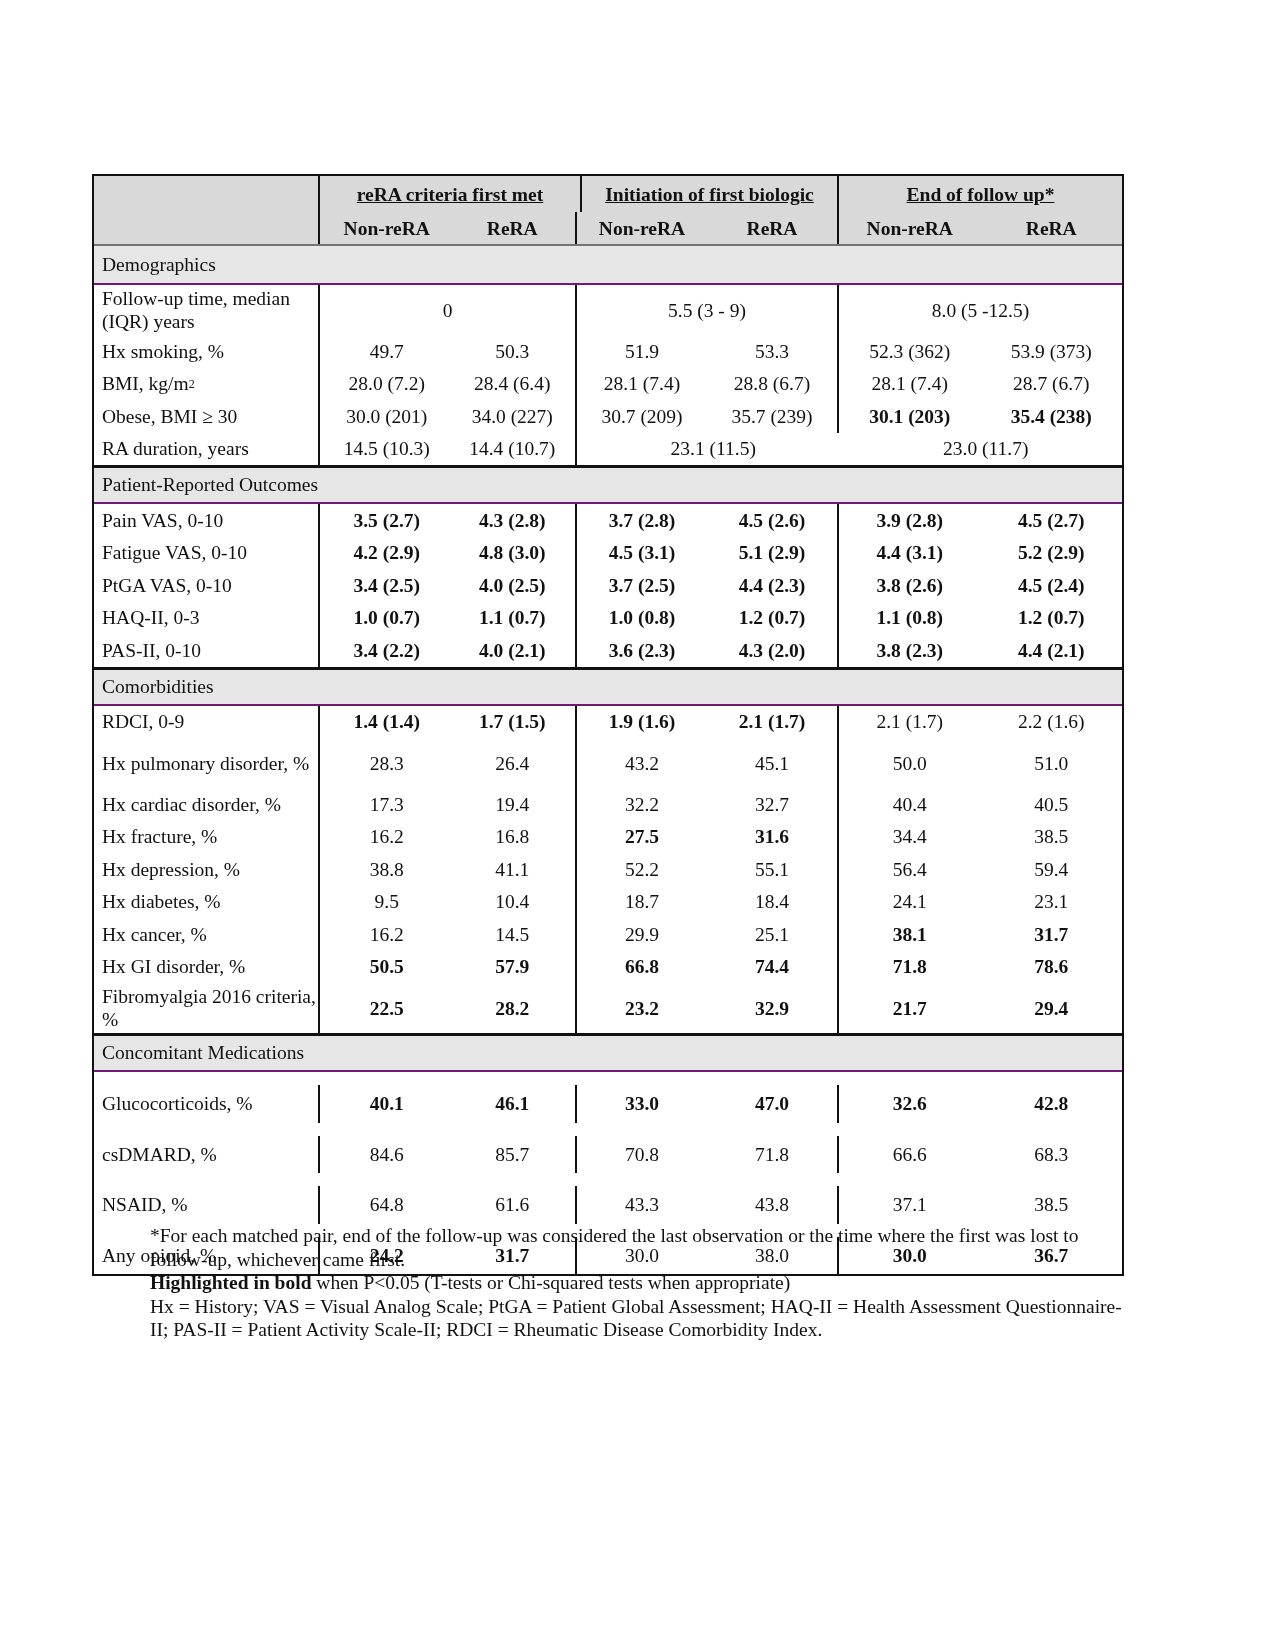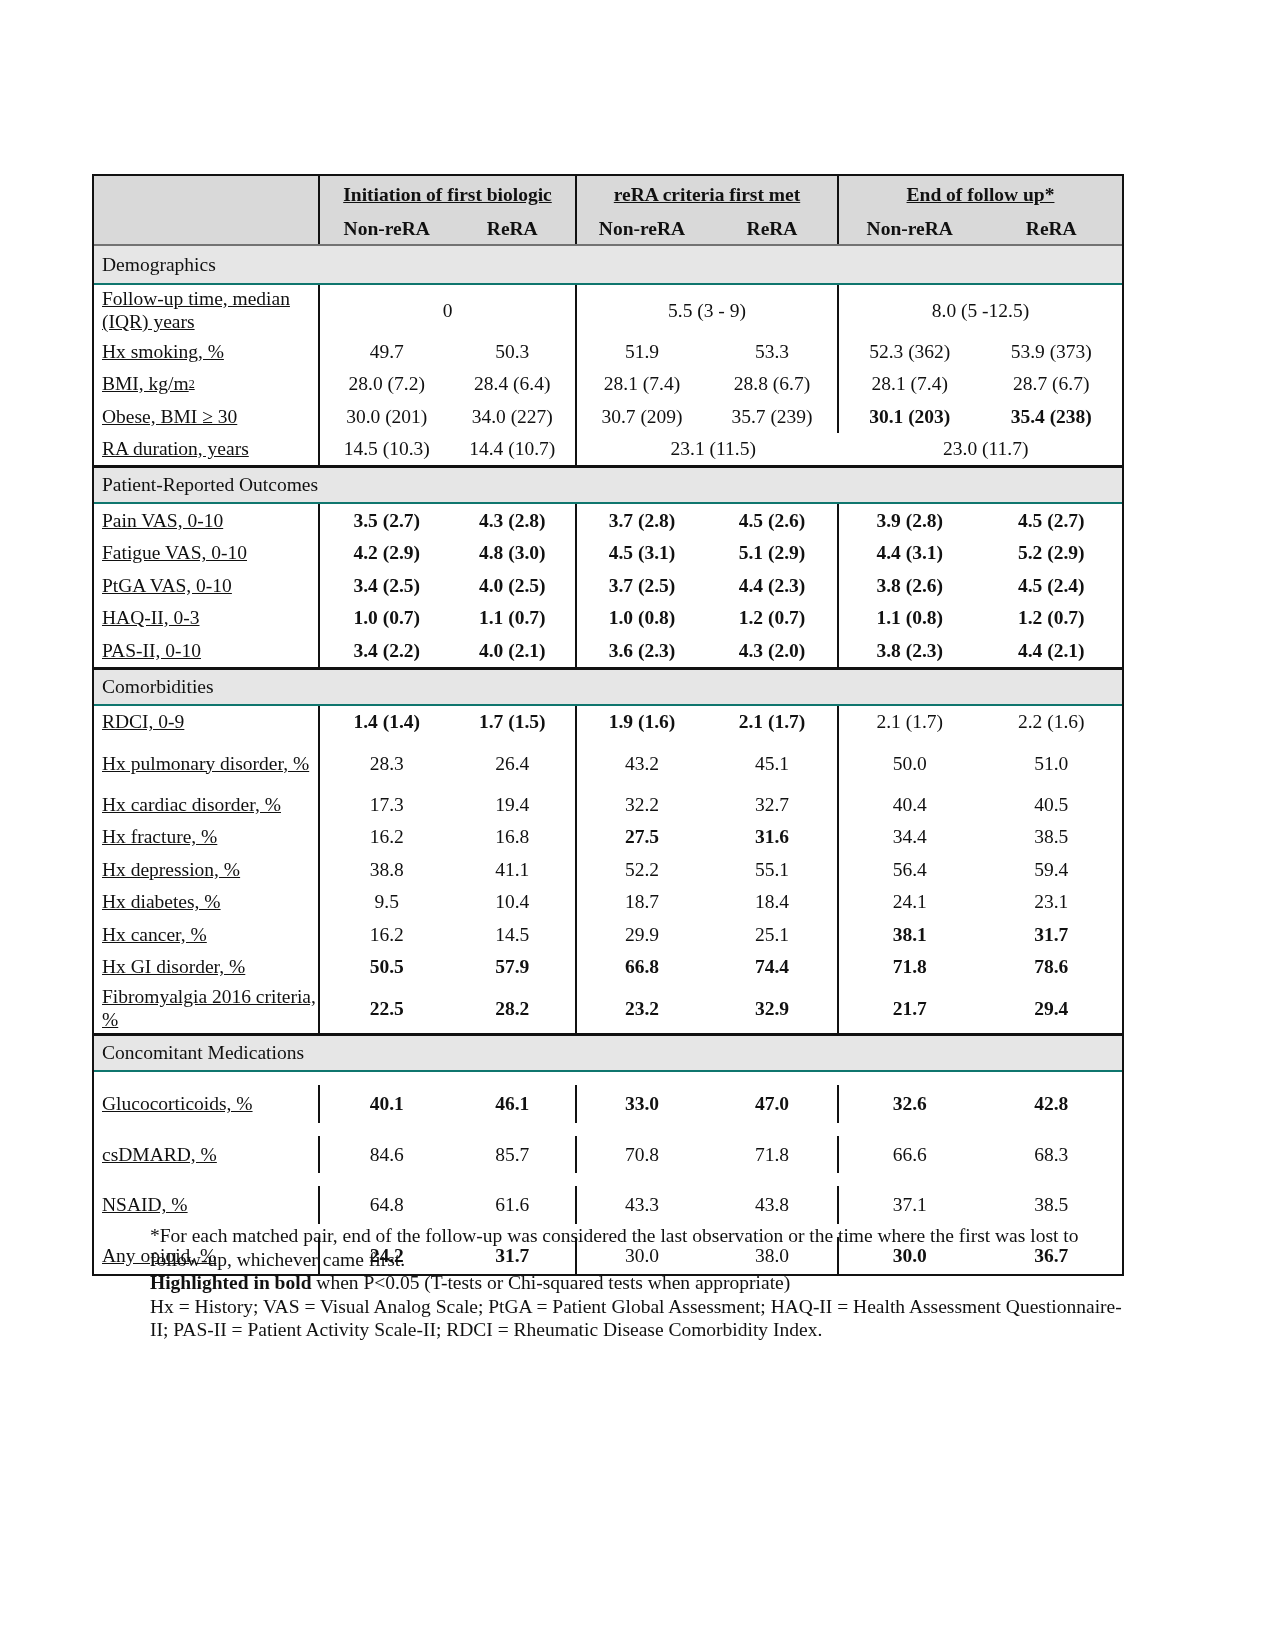--- a/index.html
+++ b/index.html
@@ -1,56 +1,56 @@
 <!DOCTYPE html>
 <html><head>
 <meta charset="utf-8">
 <style>
   html, body { margin: 0; padding: 0; background: #ffffff; }
   body { width: 1275px; height: 1650px; position: relative; font-family: "Liberation Serif", "DejaVu Serif", serif; color: #111; }
   .tbl { position: absolute; left: 92px; top: 174px; width: 1032px; border: 2px solid #111; box-sizing: border-box; }
   .row { display: flex; box-sizing: border-box; align-items: center; }
   .cell { box-sizing: border-box; font-size: 19.5px; line-height: 23px; }
-  .lab { width: 224px; padding-left: 8px; align-self: stretch; display: flex; align-items: center; text-decoration: underline; }
+  .lab { width: 224px; padding-left: 8px; align-self: stretch; display: flex; align-items: center; }
   .grp { display: flex; align-self: stretch; border-left: 2px solid #111; box-sizing: border-box; }
   .g1 { width: 257px; }
   .g2 { width: 262px; }
   .g3 { flex: 1; }
   .v { width: 50%; text-align: center; display: flex; align-items: center; justify-content: center; }
   .g1 .v:first-child { padding-left: 4px; }
   .b { font-weight: bold; }
   .span { width: 100%; text-align: center; display: flex; align-items: center; justify-content: center; }
   .hdr { background: #d9d9d9; }
   .hdr .cell { font-weight: bold; }
   .h1 { height: 36px; }
   .h2 { height: 34px; border-bottom: 2px solid #737373; }
   .h1 .span span { text-decoration: underline; }
-  .section { height: 39px; background: #e6e6e6; border-bottom: 2px solid #0f766e; padding-left: 8px; font-size: 19.5px; }
+  .section { height: 39px; background: #e6e6e6; border-bottom: 2px solid #701a75; padding-left: 8px; font-size: 19.5px; }
   .section.top { border-top: 3px solid #111; }
   .r1 { height: 32.5px; }
   .r2 { height: 50px; }
   .rc { height: 37.5px; margin-top: 13px; }
   .foot { position: absolute; left: 150px; top: 1224px; width: 980px; font-size: 19.5px; line-height: 23.5px; }
   .foot p { margin: 0; }
 </style>
 </head>
 <body>
 
 <div class="tbl">
 
   <div class="row hdr h1">
     <div class="cell lab"></div>
+    <div class="cell grp g2">
+        <div class="span">
+          <span>reRA criteria first met</span>
+        </div>
+      </div>
     <div class="cell grp g1">
         <div class="span">
           <span>Initiation of first biologic</span>
-        </div>
-      </div>
-    <div class="cell grp g2">
-        <div class="span">
-          <span>reRA criteria first met</span>
         </div>
       </div>
     <div class="cell grp g3">
         <div class="span">
           <span>End of follow up*</span>
         </div>
       </div>
   </div>
   <div class="row hdr h2">
     <div class="cell lab"></div>

